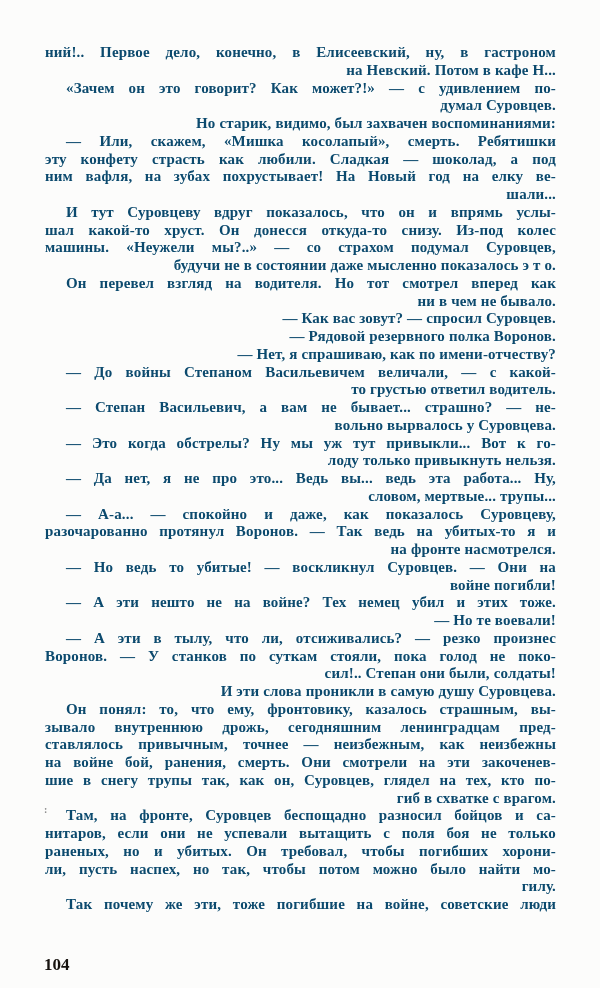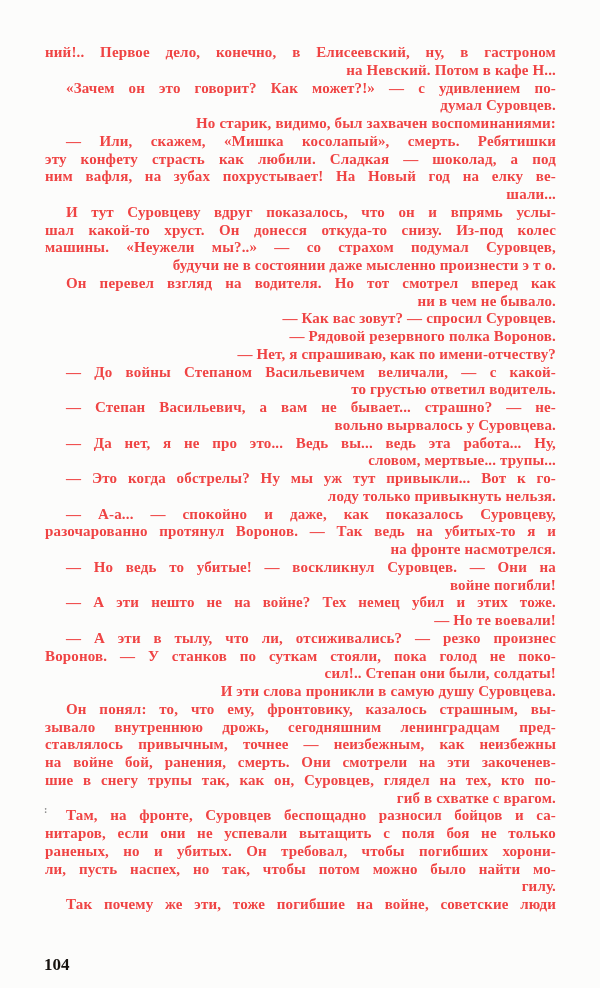--- a/index.html
+++ b/index.html
@@ -17,21 +17,21 @@
   .textblock {
     position: absolute;
     left: 45px;
     top: 44px;
     width: 511px;
     font-family: "Liberation Serif", "DejaVu Serif", serif;
     font-weight: bold;
     font-size: 15px;
     line-height: 17.75px;
     letter-spacing: 0.15px;
-    color: #ef4444;
+    color: #0c4a6e;
   }
   .para { margin: 0; }
   .line { text-align: right; white-space: normal; }
   .line.just {
     text-align: justify;
     text-align-last: justify;
   }
   .para.indent .line.first { text-indent: 21px; }
   .pagenum {
     position: absolute;
@@ -72,21 +72,21 @@
       <div class="para indent">
         <div class="line just first">— Или, скажем, «Мишка косолапый», смерть. Ребятишки</div>
         <div class="line just">эту конфету страсть как любили. Сладкая — шоколад, а под</div>
         <div class="line just">ним вафля, на зубах похрустывает! На Новый год на елку ве-</div>
         <div class="line">шали...</div>
       </div>
       <div class="para indent">
         <div class="line just first">И тут Суровцеву вдруг показалось, что он и впрямь услы-</div>
         <div class="line just">шал какой-то хруст. Он донесся откуда-то снизу. Из-под колес</div>
         <div class="line just">машины. «Неужели мы?..» — со страхом подумал Суровцев,</div>
-        <div class="line">будучи не в состоянии даже мысленно произнести э т о.</div>
+        <div class="line">будучи не в состоянии даже мысленно показалось э т о.</div>
       </div>
       <div class="para indent">
         <div class="line just first">Он перевел взгляд на водителя. Но тот смотрел вперед как</div>
         <div class="line">ни в чем не бывало.</div>
       </div>
       <div class="para indent">
         <div class="line first">— Как вас зовут? — спросил Суровцев.</div>
       </div>
       <div class="para indent">
         <div class="line first">— Рядовой резервного полка Воронов.</div>
@@ -96,26 +96,26 @@
       </div>
       <div class="para indent">
         <div class="line just first">— До войны Степаном Васильевичем величали, — с какой-</div>
         <div class="line">то грустью ответил водитель.</div>
       </div>
       <div class="para indent">
         <div class="line just first">— Степан Васильевич, а вам не бывает... страшно? — не-</div>
         <div class="line">вольно вырвалось у Суровцева.</div>
       </div>
       <div class="para indent">
+        <div class="line just first">— Это когда обстрелы? Ну мы уж тут привыкли... Вот к го-</div>
+        <div class="line">лоду только привыкнуть нельзя.</div>
+      </div>
+      <div class="para indent">
         <div class="line just first">— Да нет, я не про это... Ведь вы... ведь эта работа... Ну,</div>
         <div class="line">словом, мертвые... трупы...</div>
-      </div>
-      <div class="para indent">
-        <div class="line just first">— Это когда обстрелы? Ну мы уж тут привыкли... Вот к го-</div>
-        <div class="line">лоду только привыкнуть нельзя.</div>
       </div>
       <div class="para indent">
         <div class="line just first">— А-а... — спокойно и даже, как показалось Суровцеву,</div>
         <div class="line just">разочарованно протянул Воронов. — Так ведь на убитых-то я и</div>
         <div class="line">на фронте насмотрелся.</div>
       </div>
       <div class="para indent">
         <div class="line just first">— Но ведь то убитые! — воскликнул Суровцев. — Они на</div>
         <div class="line">войне погибли!</div>
       </div>

